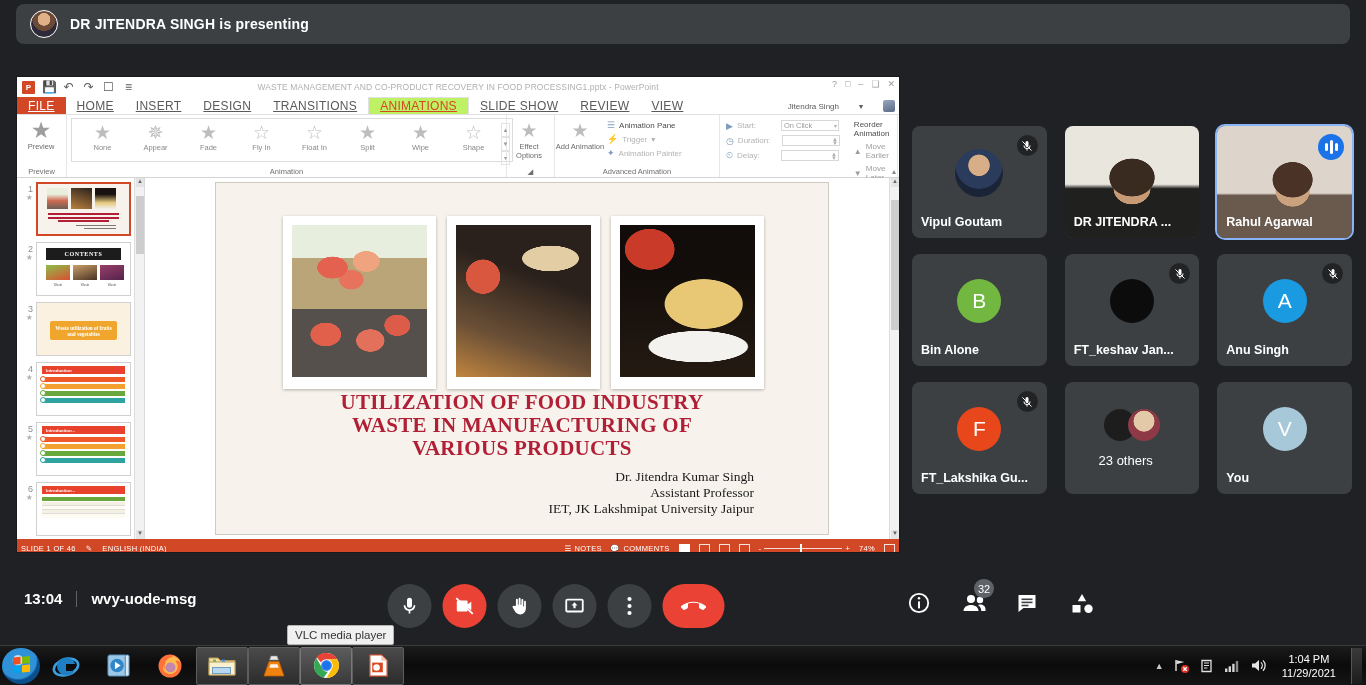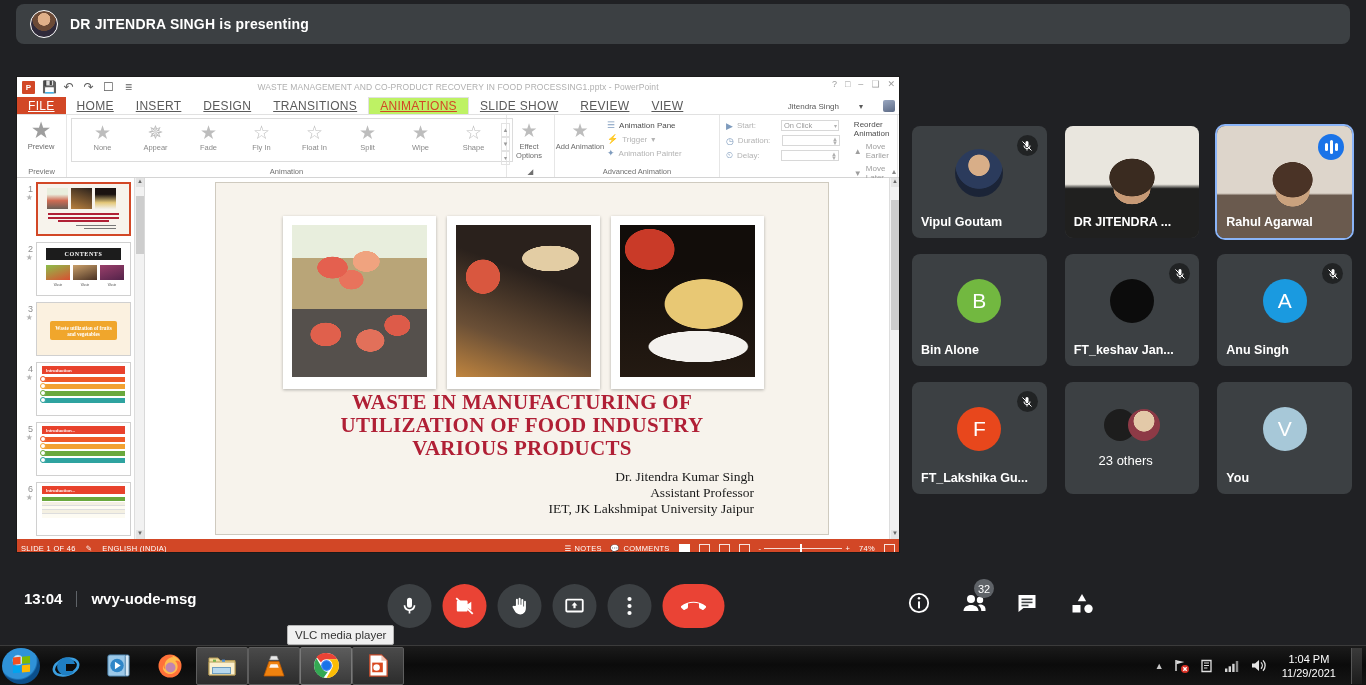--- a/index.html
+++ b/index.html
@@ -555,22 +555,22 @@
             <div class="photo ph1"></div>
           </div>
           <div class="photo-frame">
             <div class="photo ph2"></div>
           </div>
           <div class="photo-frame">
             <div class="photo ph3"></div>
           </div>
         </div>
         <div class="slide-title">
+          <div>UTILIZATION OF FOOD INDUSTRY</div>
           <div>WASTE IN MANUFACTURING OF</div>
-          <div>UTILIZATION OF FOOD INDUSTRY</div>
           <div>VARIOUS  PRODUCTS</div>
         </div>
         <div class="slide-byline">
           <div>Dr. Jitendra Kumar Singh</div>
           <div>Assistant Professor</div>
           <div>IET, JK Lakshmipat University Jaipur</div>
         </div>
       </div>
       <div class="slide-scroll">
         <span class="ar" style="top:0">▲</span>

